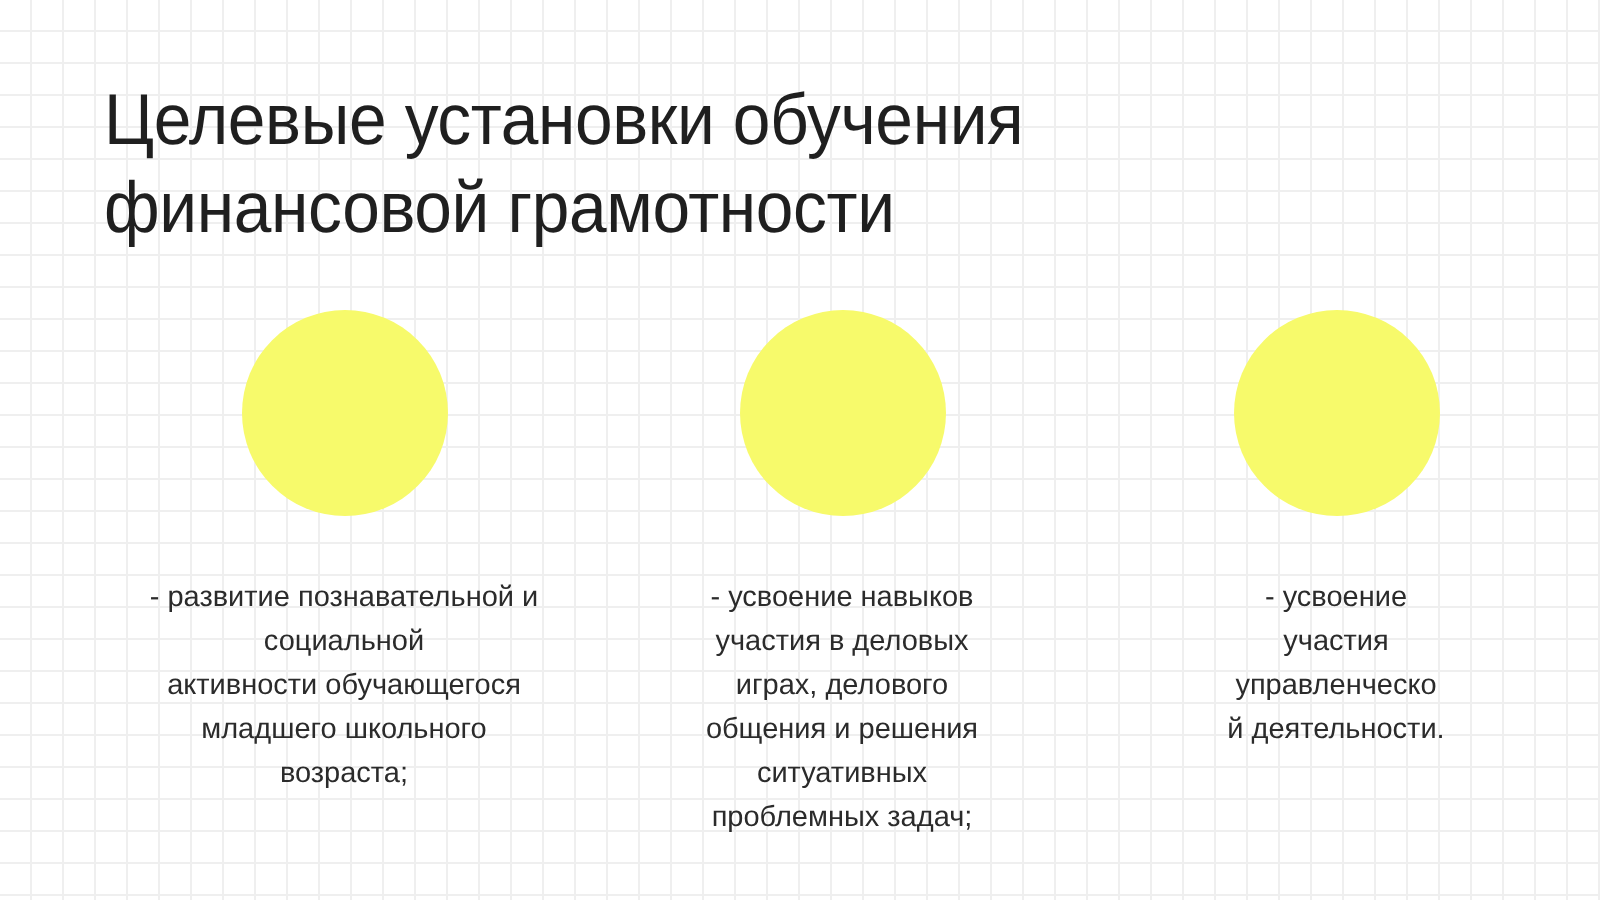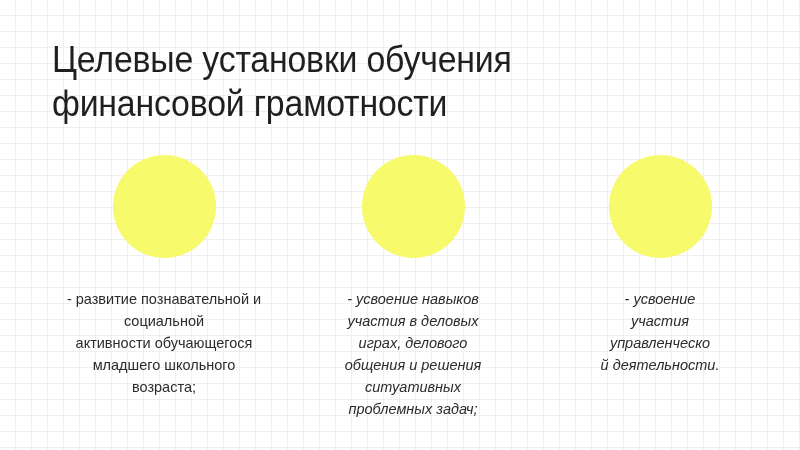--- a/index.html
+++ b/index.html
@@ -41,21 +41,21 @@
     letter-spacing: -0.2px;
     white-space: pre-line;
     font-family: "Liberation Sans Narrow", "Liberation Sans", "DejaVu Sans", sans-serif;
     transform: scaleX(0.94);
     transform-origin: left top;
   }
 
   
   .columns {
     position: absolute;
-    left: 0;
+    left: 8px;
     top: 0;
     width: 639px;
     height: 450px;
   }
 
   .col {
     position: absolute;
     top: 0;
   }
 
@@ -85,21 +85,20 @@
     font-size: 14.5px;
     line-height: 22px;
     font-weight: 400;
     white-space: pre-line;
   }
 
   .col-2 .col-text,
   .col-3 .col-text {
     width: 176px;
     left: -13px;
-    font-style: italic;
   }
 </style>
 </head>
 <body>
 
 <div class="slide">
 
   <div class="title">Целевые установки обучения
 финансовой грамотности</div>
 

